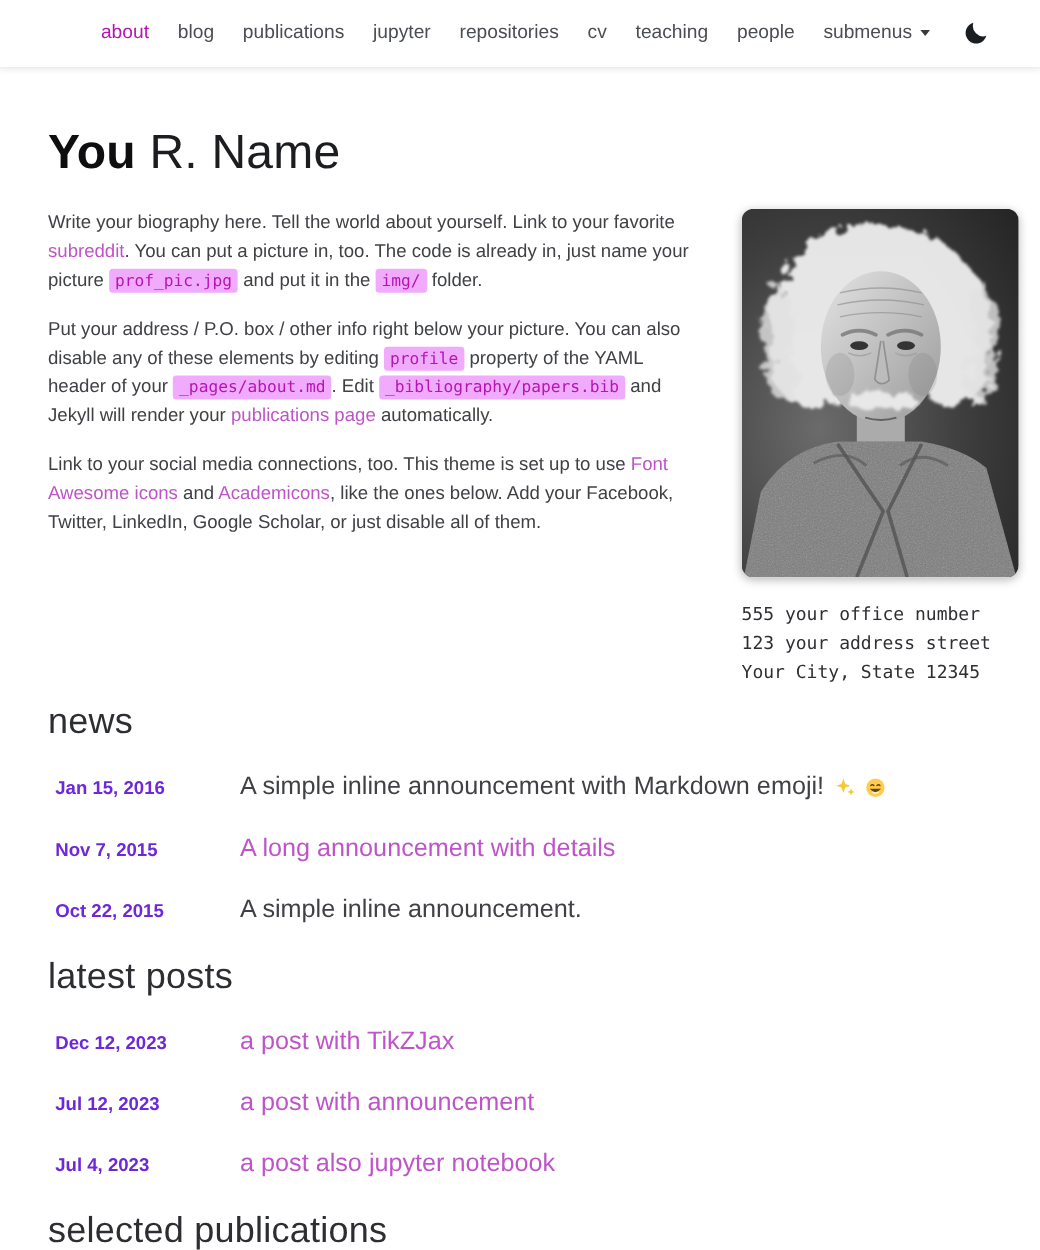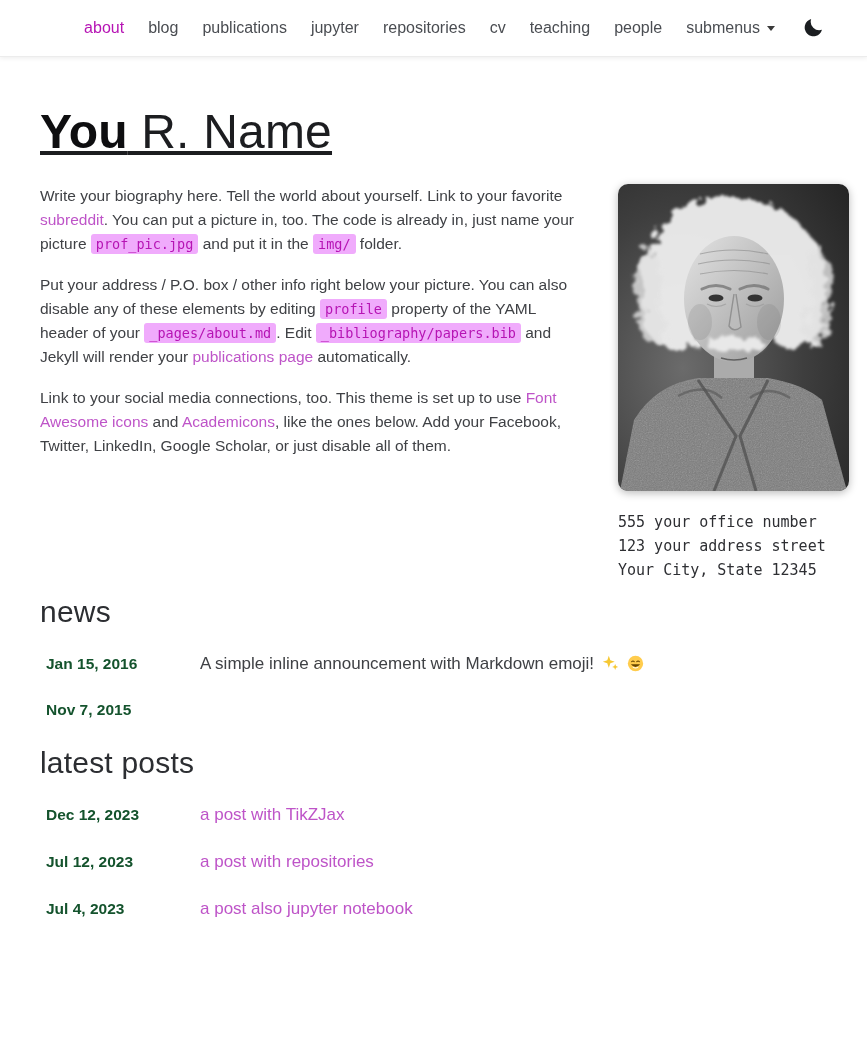--- a/index.html
+++ b/index.html
@@ -31,21 +31,21 @@
   .caret {
     display: inline-block; margin-left: 7px; vertical-align: 2px;
     border-top: 5px solid #3a3a3a; border-left: 4px solid transparent; border-right: 4px solid transparent;
   }
   .theme-toggle {
     margin-left: 14px; background: none; border: none; padding: 2px; cursor: pointer;
     display: flex; align-items: center;
   }
 
   
-  h1.page-title { margin: 46px 0 0; font-size: 48px; line-height: 1.2; color: #1c1d20; font-weight: 400; letter-spacing: .2px; text-decoration: underline; }
+  h1.page-title { margin: 46px 0 0; font-size: 40px; line-height: 1.2; color: #1c1d20; font-weight: 400; letter-spacing: .2px; }
   h1.page-title .fn { font-weight: 700; color: #0e0e10; }
   .tagline { margin-top: 9px; font-size: 16px; color: #46484c; }
   a.inline-link, .link { color: #be54c8; text-decoration: none; cursor: pointer; }
 
   
   .profile-row { display: flex; margin-top: 23px; align-items: flex-start; }
   .bio { flex: 1; padding-right: 40px; }
   .bio p { margin: 0 0 17px; font-size: 15.5px; line-height: 1.55; color: #3f4145; }
   code.inline-code {
     font-family: "DejaVu Sans Mono", "Liberation Mono", monospace;
@@ -61,22 +61,22 @@
   .address {
     margin-top: 19px;
     font-family: "DejaVu Sans Mono", "Liberation Mono", monospace;
     font-size: 15px; line-height: 24px; color: #2e2f33;
   }
 
   
   h2.section-title { font-size: 30px; font-weight: 400; color: #2c2e32; margin: 13px 0 25px; letter-spacing: .2px; }
   .row-table { padding-left: 6px; }
   .row-item { display: grid; grid-template-columns: 154px 1fr; margin-bottom: 27px; align-items: baseline; }
-  .row-date { font-weight: 700; font-size: 15.5px; color: #14532d; }
-  .row-text { font-size: 17px; color: #3f4145; }
+  .row-date { font-weight: 700; font-size: 15.5px; color: #6d28d9; }
+  .row-text { font-size: 21px; color: #3f4145; }
   .emoji-icon { display: inline-block; width: 17px; height: 17px; vertical-align: -3px; margin-left: 3px; }
   .section { margin-top: 0; }
 </style>
 </head>
 <body>
 
 <nav class="navbar">
   <div class="navbar-inner">
     <ul class="nav-list">
       <li class="nav-item active">about</li>
@@ -194,36 +194,44 @@
                 <circle cx="10" cy="10" r="9" fill="#ffcc4d"></circle>
                 <path d="M5.5 7.8 Q7 6.2 8.5 7.8 M11.5 7.8 Q13 6.2 14.5 7.8" stroke="#664500" stroke-width="1.3" fill="none" stroke-linecap="round"></path>
                 <path d="M4.5 11 Q10 17.5 15.5 11 Z" fill="#664500"></path>
                 <path d="M6.5 13.6 Q10 15.8 13.5 13.6 L13 14.9 Q10 16.6 7 14.9 Z" fill="#fff"></path>
               </svg>
           </span>
         </div>
       </div>
       <div class="row-item">
         <div class="row-date">Nov 7, 2015</div>
+        <div class="row-text"><a class="inline-link">A long announcement with details</a></div>
+      </div>
+      <div class="row-item">
+        <div class="row-date">Oct 22, 2015</div>
+        <div class="row-text">A simple inline announcement.</div>
       </div>
     </div>
   </section>
 
   <section class="section">
     <h2 class="section-title">latest posts</h2>
     <div class="row-table">
       <div class="row-item">
         <div class="row-date">Dec 12, 2023</div>
         <div class="row-text"><a class="inline-link">a post with TikZJax</a></div>
       </div>
       <div class="row-item">
         <div class="row-date">Jul 12, 2023</div>
-        <div class="row-text"><a class="inline-link">a post with repositories</a></div>
+        <div class="row-text"><a class="inline-link">a post with announcement</a></div>
       </div>
       <div class="row-item">
         <div class="row-date">Jul 4, 2023</div>
         <div class="row-text"><a class="inline-link">a post also jupyter notebook</a></div>
       </div>
     </div>
   </section>
 
+  <section class="section">
+    <h2 class="section-title">selected publications</h2>
+  </section>
 
 </div>
 
 </body></html>

